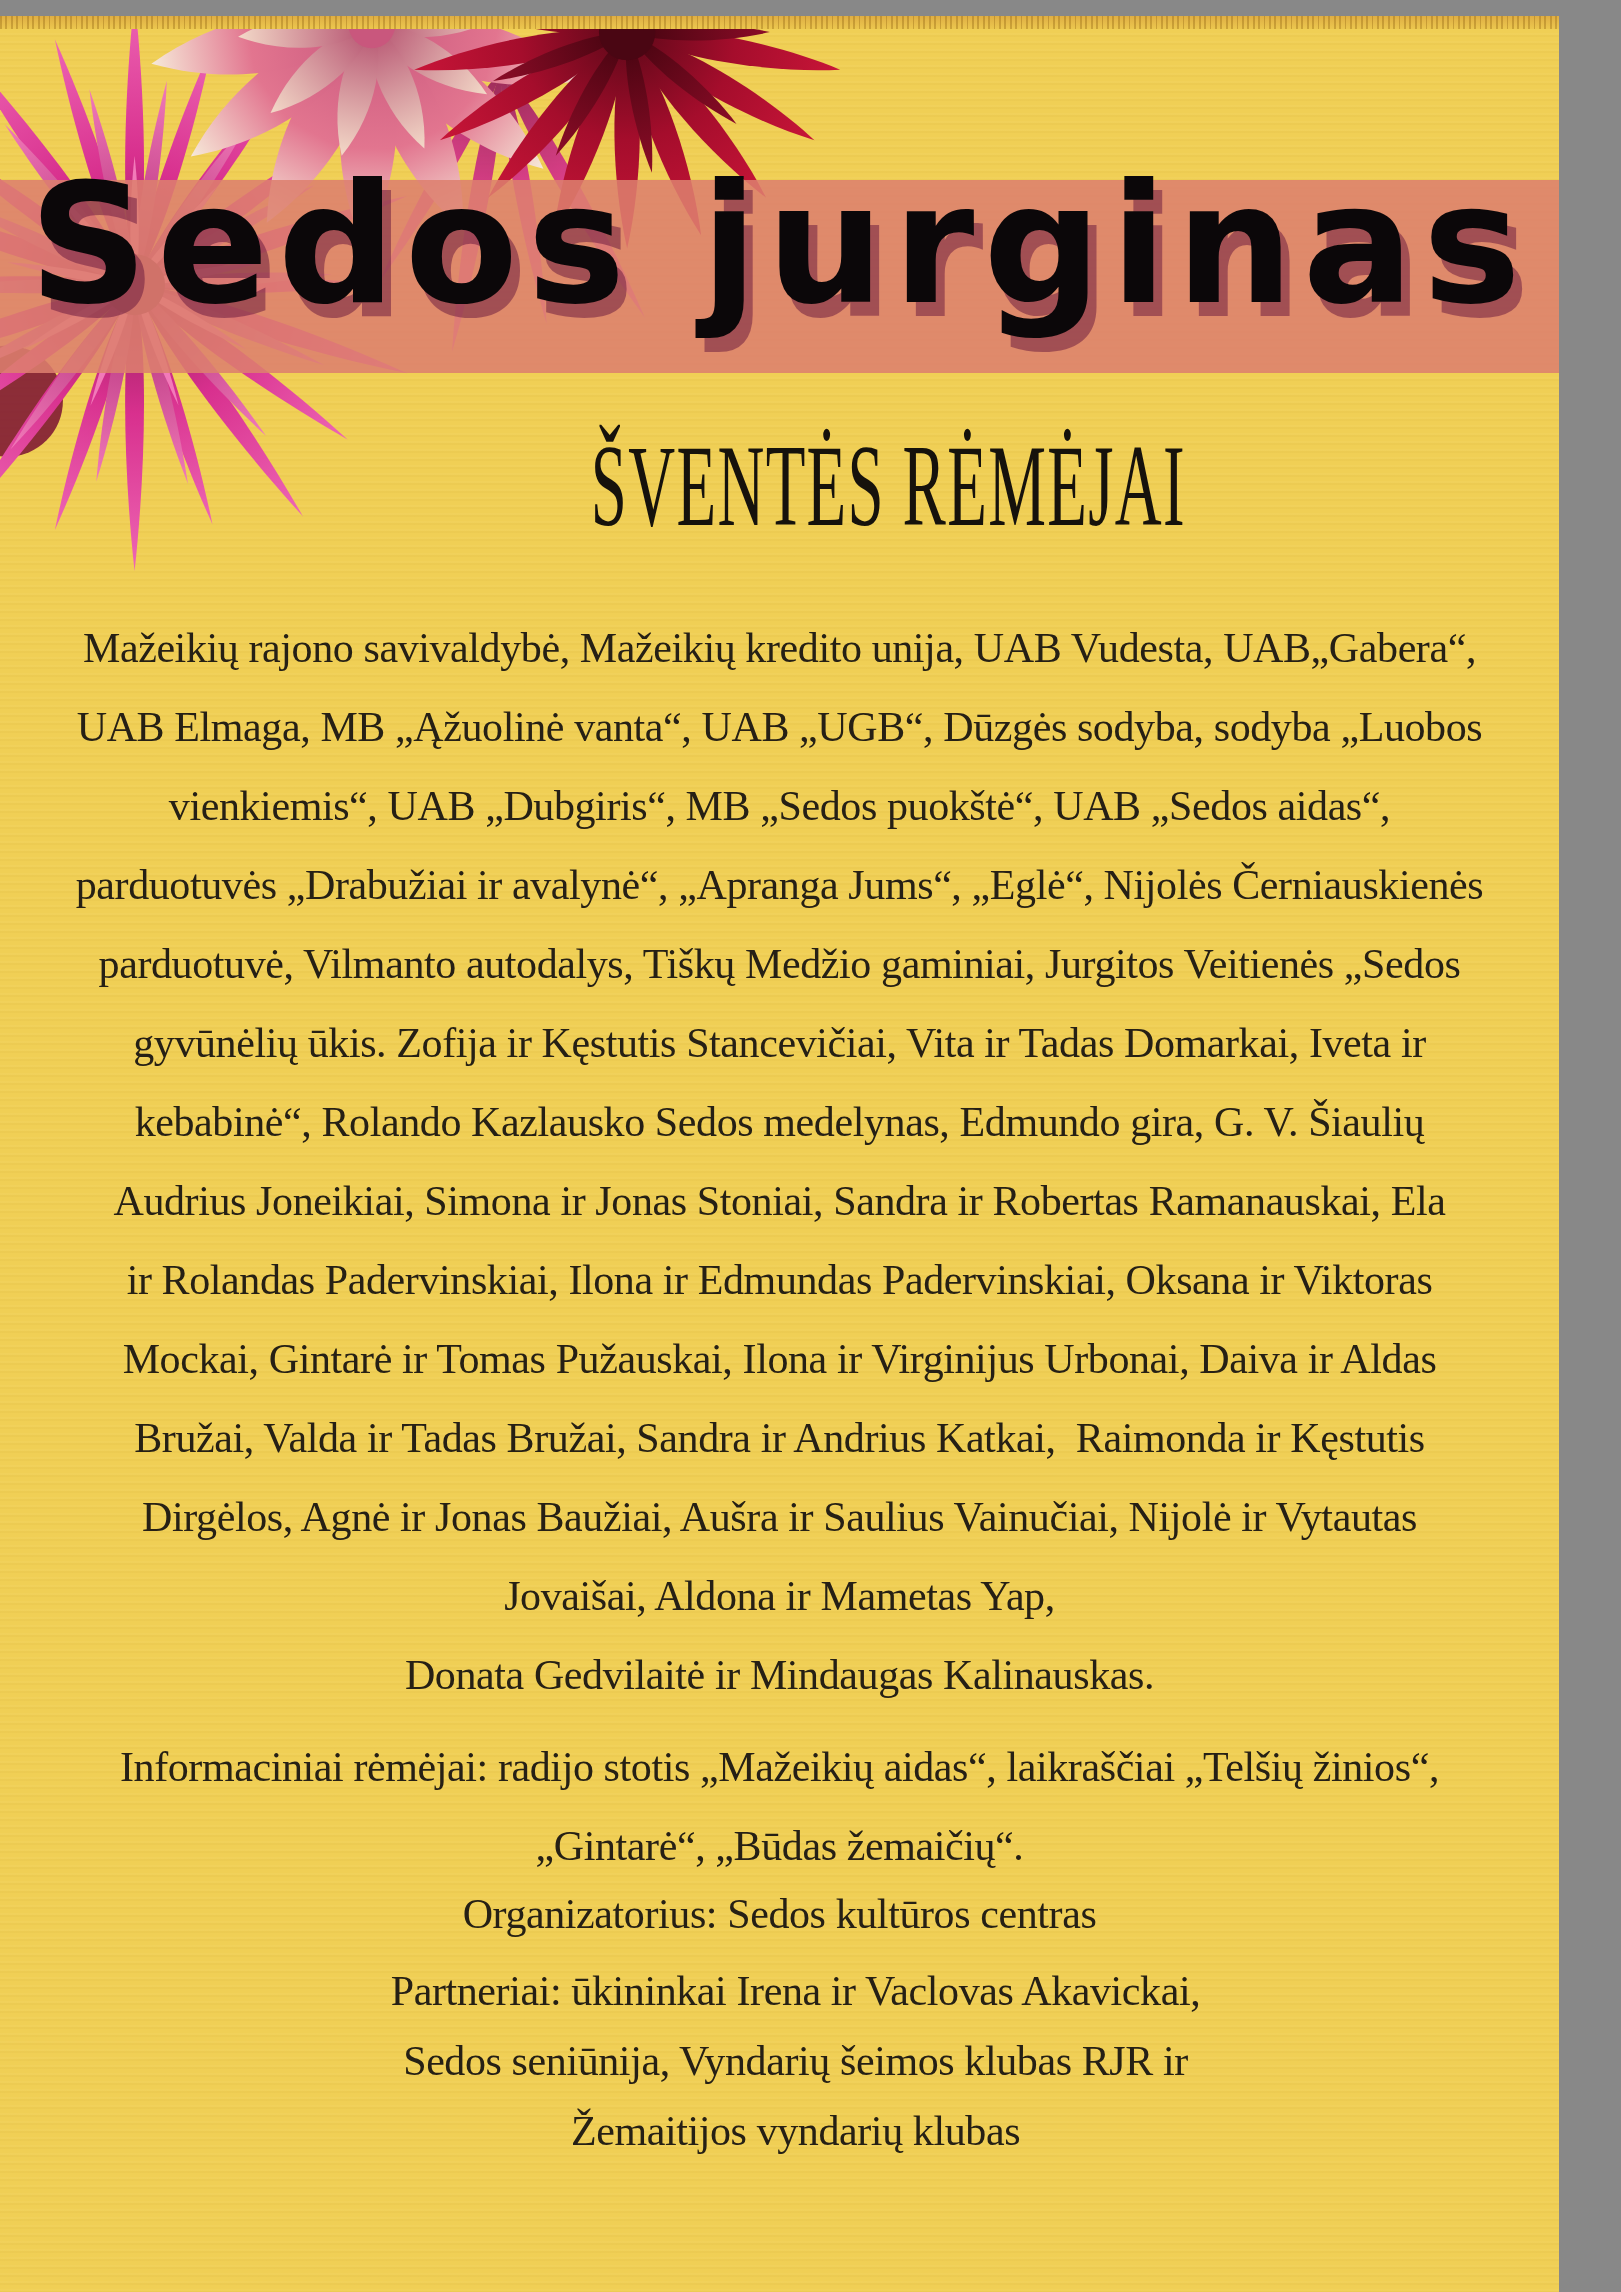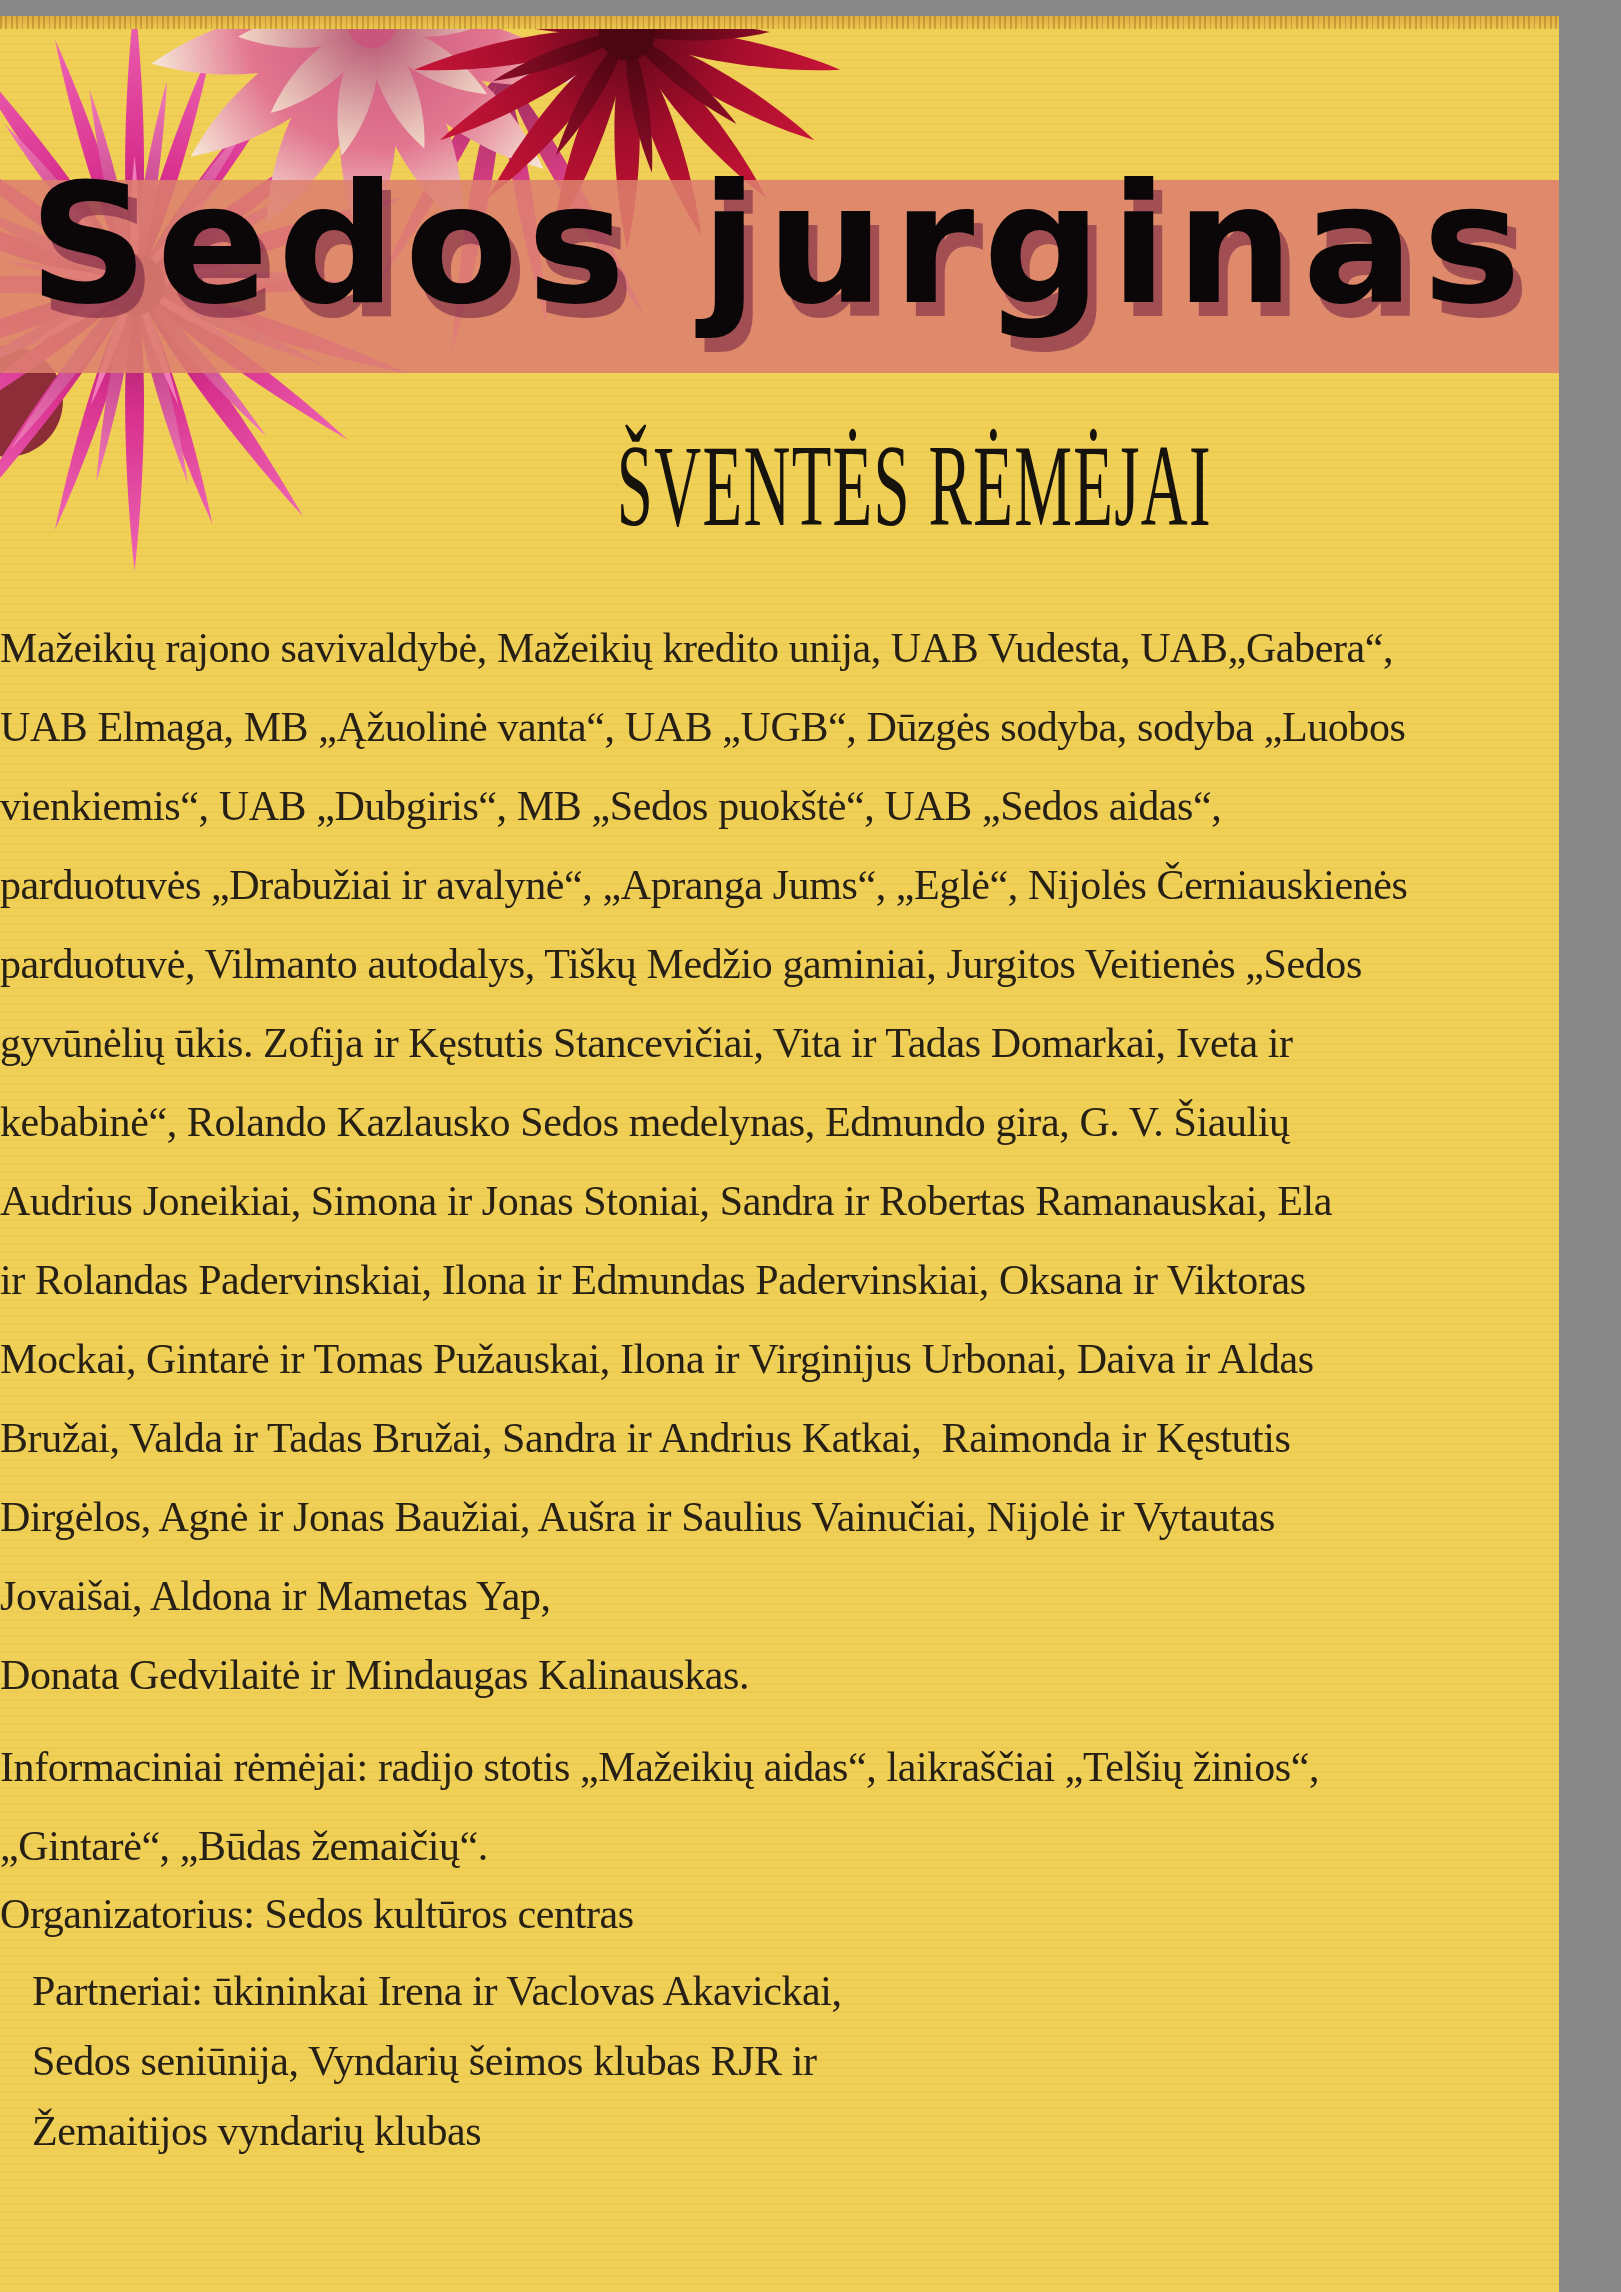--- a/index.html
+++ b/index.html
@@ -34,34 +34,34 @@
     font-family:"DejaVu Sans", sans-serif;
     font-weight:bold;
     font-size:165px;
     letter-spacing:9px;
     color:#0b0709;
     text-shadow:9px 14.3px 0 rgba(100,20,60,0.5);
     white-space:nowrap;
   }
   .heading-wrap {
     position:absolute; top:407px; left:0; width:100%;
-    text-align:center; z-index:2;padding-left:26px;
+    text-align:center; z-index:2;
   }
   .heading {
     display:inline-block;
     font-size:116px; line-height:1.1;
     letter-spacing:0.02em;
     color:#16120c;
     transform:translateX(109px) scaleX(0.56);
     transform-origin:center;
     white-space:nowrap;
   }
   .body-text {
     position:absolute; top:593px; left:0; width:100%;
-    text-align:left; color:#262015; z-index:2;
+    text-align:center; color:#262015; z-index:2;
   }
   .line {
     white-space:nowrap;
     font-size:42px;
     line-height:79px;
     letter-spacing:-0.4px;
   }
   .info { margin-top:12.5px; }
   .organizer .line { line-height:56px; }
   .partners { margin-top:14.3px;padding-left:32px; }

